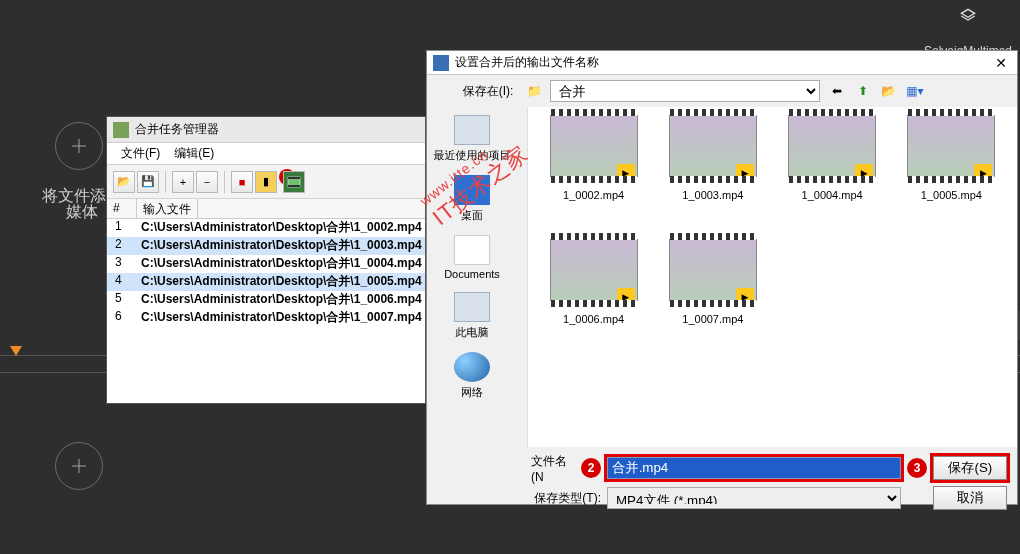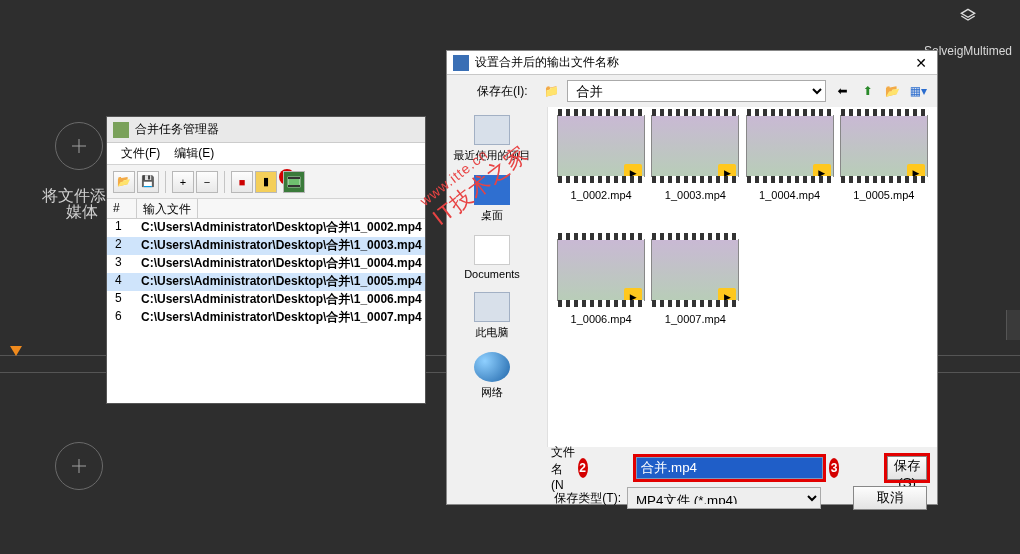--- a/index.html
+++ b/index.html
@@ -34,27 +34,27 @@
   .tw-header { height: 20px; display: flex; border-bottom: 1px solid #ccc; background: #f7f7f7; }
   .tw-header .col { border-right: 1px solid #ccc; padding: 2px 6px; }
   .tw-header .c1 { width: 30px; }
   .tw-list { overflow: hidden; }
   .tw-row { height: 18px; display: flex; }
   .tw-row.sel { background: #cfe4fb; }
   .tw-row .c1 { width: 30px; padding-left: 8px; }
   .tw-row .c2 { padding-left: 4px; font-weight: bold; }
 
   
-  .save-dialog { position: absolute; top: 50px; left: 446px; width: 492px; height: 455px; background: #f0f0f0; border: 1px solid #888; font-size: 12px; }
+  .save-dialog { position: absolute; top: 50px; left: 426px; width: 592px; height: 455px; background: #f0f0f0; border: 1px solid #888; font-size: 12px; }
   .sd-title { height: 24px; background: #fff; border-bottom: 1px solid #c8c8c8; display: flex; align-items: center; padding: 0 6px; }
   .sd-title .ico { width: 16px; height: 16px; background: #3a6fb5; margin-right: 6px; }
   .sd-title .close { margin-left: auto; font-size: 14px; padding: 0 4px; }
 
   .sd-topbar { height: 32px; display: flex; align-items: center; padding: 0 10px 0 30px; gap: 8px; }
-  .sd-topbar .lbl { width: 62px; text-align: left; }
+  .sd-topbar .lbl { width: 62px; text-align: center; }
   .sd-topbar select { width: 270px; height: 22px; border: 1px solid #aaa; padding: 0 4px; background: #fff; }
   .sd-topbar .nav-ico { width: 18px; height: 18px; display: flex; align-items: center; justify-content: center; }
 
   .sd-body { display: flex; height: 340px; }
   .sd-places { width: 100px; display: flex; flex-direction: column; align-items: flex-start; padding-top: 4px; gap: 4px; }
   .place-item { width: 90px; text-align: center; font-size: 11px; padding: 4px 0; }
   .place-item .pic { width: 36px; height: 30px; margin: 0 auto 3px; background: #d8e0ea; border: 1px solid #a2b0c4; }
   .place-item.globe .pic { border-radius: 50%; background: radial-gradient(circle at 30% 30%, #8fd0ff, #1e64a8); border: none; }
   .place-item.docs .pic { background: #fff; border-color: #ccc; }
   .place-item.desk .pic { background: #2f6fd0; border: none; }
@@ -70,21 +70,21 @@
 
   .sd-bottom { padding: 6px 10px 0 104px; }
   .sd-row { display: flex; align-items: center; height: 30px; gap: 6px; }
   .sd-row .lbl { width: 70px; text-align: left; display: flex; align-items: center; justify-content: flex-end; gap: 2px; }
   .sd-row input[type=text] { flex: 1; height: 22px; border: 1px solid #7a9ac0; padding: 0 4px; background: #fff; }
   .sd-row input.sel-text { background: #1f5ec8; color: #fff; }
   .sd-row select { flex: 1; height: 22px; border: 1px solid #aaa; background: #eee; padding: 4px 4px; }
   .sd-btn { width: 74px; height: 24px; border: 1px solid #888; background: linear-gradient(#fdfdfd,#e4e4e4); }
 
   .badge-circle { width: 20px; height: 20px; border-radius: 50%; background: #d40000; color:#fff; display:inline-flex; align-items:center; justify-content:center; font-weight:bold; font-size:12px; }
-  .red-frame { outline: 3px solid #e20000; outline-offset: 0; margin-left: 42px; }
+  .red-frame { outline: 3px solid #e20000; outline-offset: 0; }
 
   
   .watermark { position: absolute; top: 160px; left: 420px; color: #e84343; font-size: 22px; transform: rotate(-38deg); pointer-events: none; font-weight: 500; letter-spacing: 1px; white-space: nowrap; }
   .watermark span { display: block; font-size: 14px; margin-top: -4px; }
 
   .right-edge { position:absolute; top:310px; right:0; width:14px; height:30px; background:#3a3a3a; border-left:1px solid #555; }
 </style>
 </head>
 <body>
 

